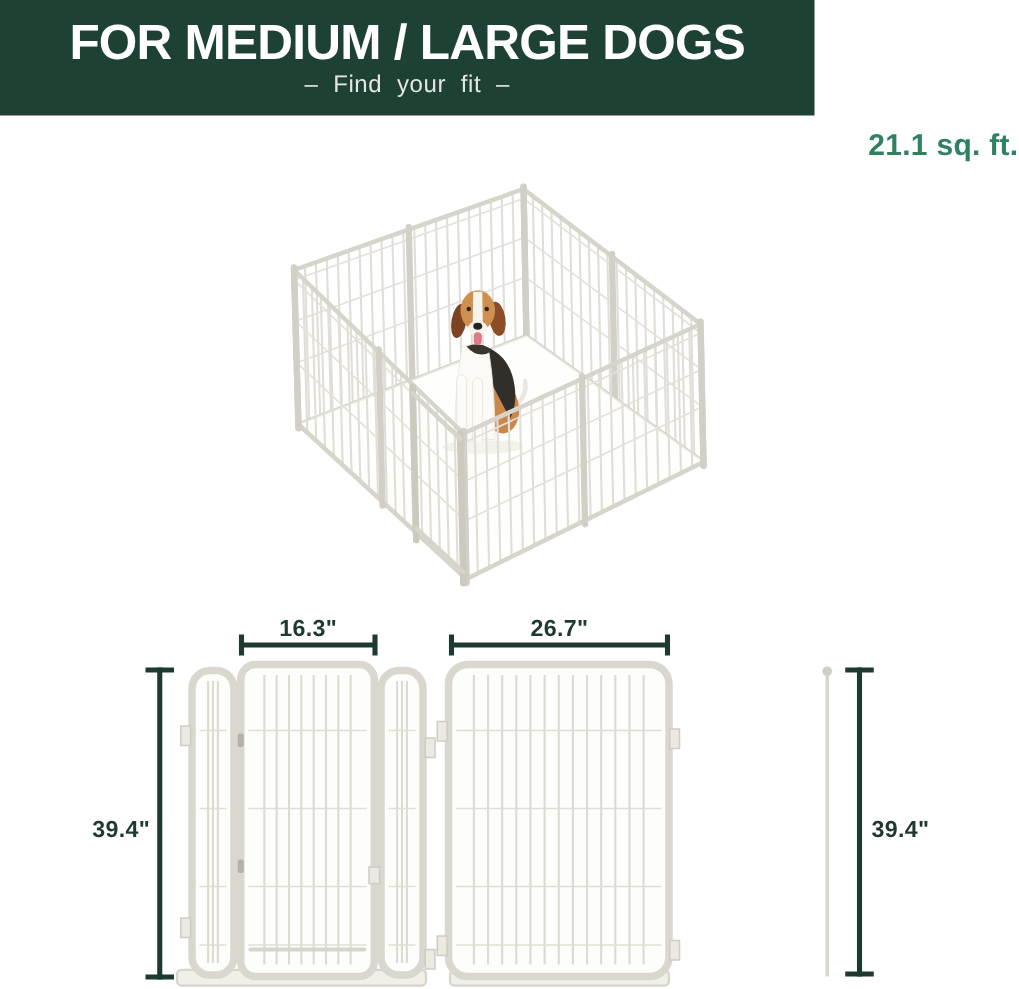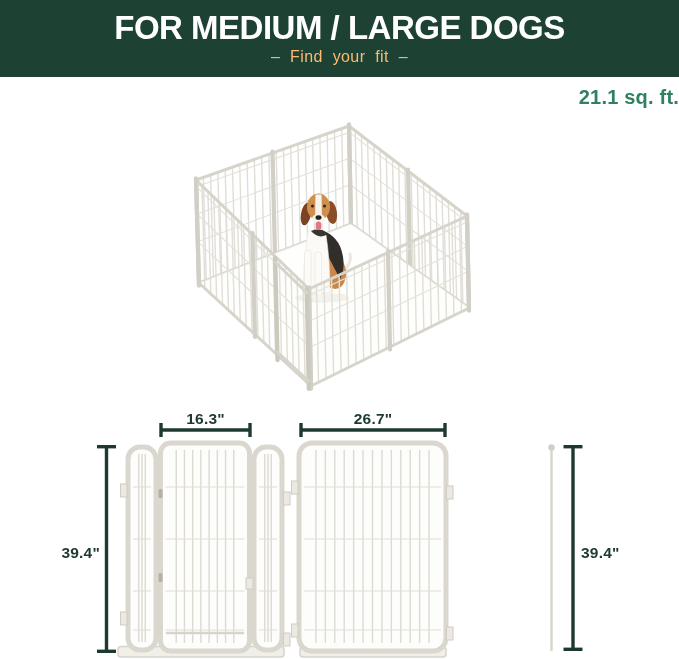--- a/index.html
+++ b/index.html
@@ -3,28 +3,28 @@
 <meta charset="utf-8">
 <style>
   html,body{margin:0;padding:0;}
   body{
     width:679px;height:659px;position:relative;background:#ffffff;overflow:hidden;
     font-family:"Liberation Sans",sans-serif;
     --banner-bg:#1d4233; --banner-text:#ffffff; --accent-green:#2f8160;
     --dimension-line:#1e3a2e; --panel-stroke:#d9d7ce; --panel-fill:#fdfdfb;
   }
   .banner{
-    position:absolute;top:0;left:0;width:679px;height:77px;
+    position:absolute;top:0;left:0;width:543px;height:77px;
     background:var(--banner-bg);color:var(--banner-text);text-align:center;
   }
   .banner-title{
     padding-top:11px;font-size:33px;line-height:34px;font-weight:800;letter-spacing:-0.5px;
   }
   .banner-sub{
-    margin-top:3px;font-size:16px;font-weight:400;letter-spacing:0.4px;word-spacing:5px;color:#fdba74;
+    margin-top:3px;font-size:16px;font-weight:400;letter-spacing:0.4px;word-spacing:5px;color:#e5e5e5;
   }
   .area-label{
     position:absolute;top:86px;left:0;width:679px;text-align:right;
     font-size:20px;font-weight:700;color:var(--accent-green);letter-spacing:0.2px;
   }
   .pen-wrap{position:absolute;left:150px;top:108px;width:350px;height:292px;}
   .diagram-wrap{position:absolute;left:0;top:395px;width:679px;height:264px;}
 
   
   .wire{stroke:#e0ded6;stroke-width:1.4;}

